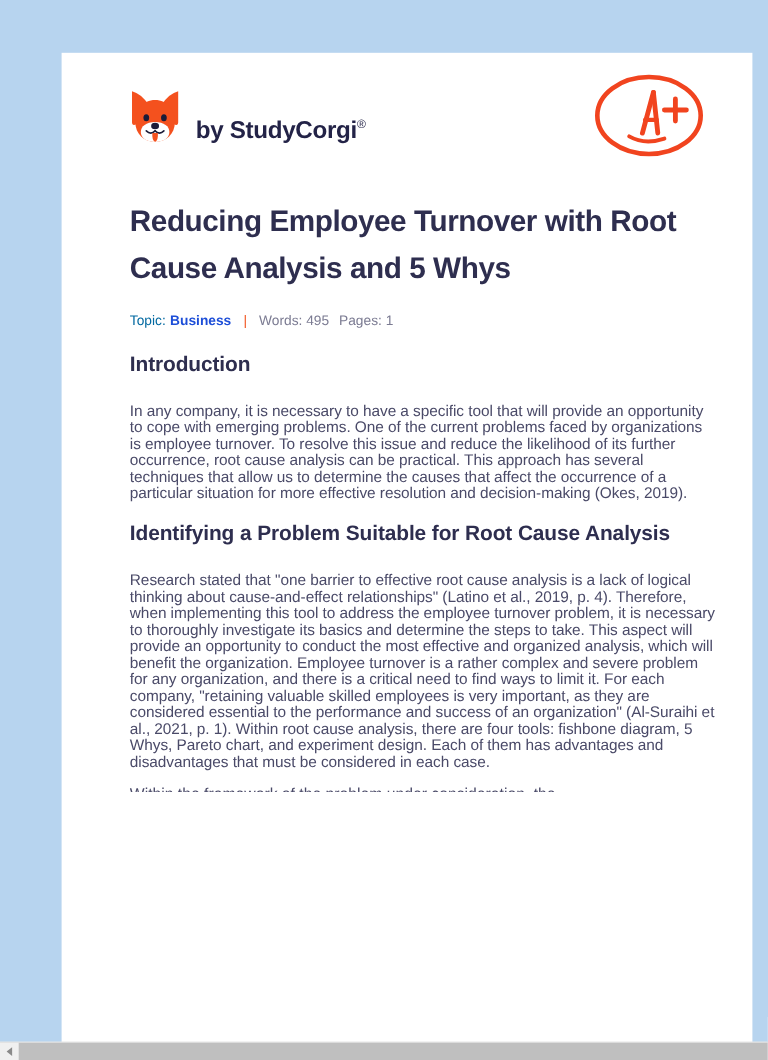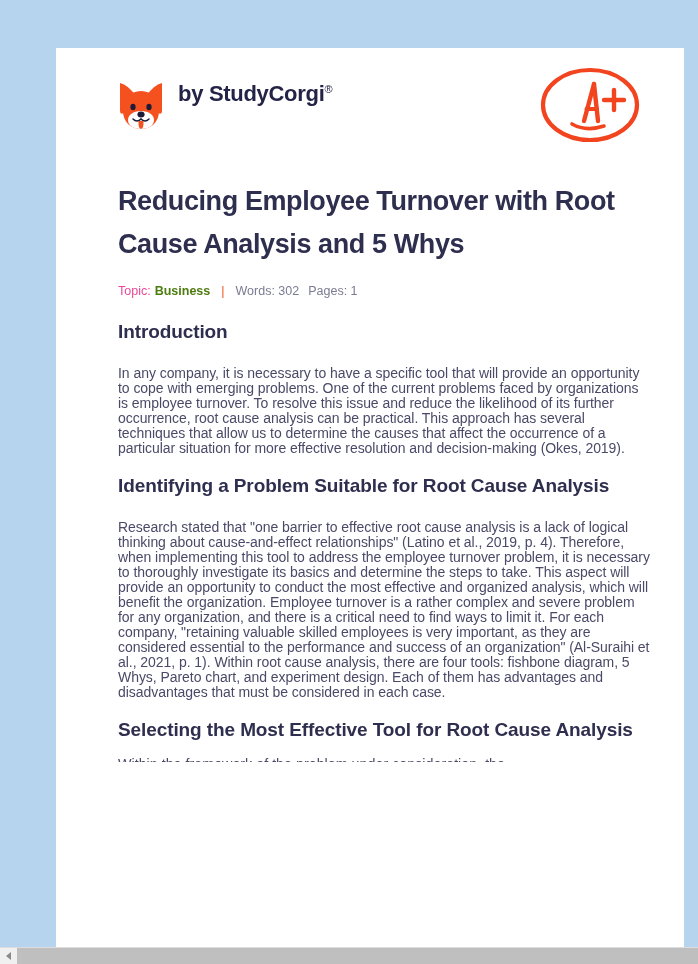--- a/index.html
+++ b/index.html
@@ -31,21 +31,21 @@
   .doc-header {
     display: flex;
     align-items: center;
     justify-content: space-between;
     padding: 12px 42px 0 62px;
     height: 104px;
   }
 
   .brand {
     display: flex;
-    align-items: flex-start;
+    align-items: flex-end;
     gap: 14px;
   }
 
   .corgi-logo {
     width: 46px;
     height: 50px;
     flex: 0 0 auto;
     display: block;
   }
 
@@ -87,23 +87,23 @@
   }
 
   .doc-meta {
     margin-top: 18px;
     font-size: 12.5px;
     color: #7b7b92;
     display: flex;
     align-items: baseline;
     white-space: nowrap;
   }
-  .doc-meta .meta-label { color: #ec4899; }
+  .doc-meta .meta-label { color: #0369a1; }
   .doc-meta .meta-strong {
-    color: #4d7c0f;
+    color: #1d4ed8;
     font-weight: bold;
     margin-left: 4px;
   }
   .doc-meta .meta-sep {
     color: #f1541f;
     margin: 0 11px;
   }
   .doc-meta .meta-words { color: #7b7b92; margin-right: 9px; }
   .doc-meta .meta-pages { color: #7b7b92; }
 
@@ -227,31 +227,30 @@
   </div>
 
   <div class="article">
 
     <h1 class="doc-title">Reducing Employee Turnover with Root Cause Analysis and 5 Whys</h1>
 
     <div class="doc-meta">
       <span class="meta-label">Topic:</span>
       <span class="meta-strong">Business</span>
       <span class="meta-sep">|</span>
-      <span class="meta-words">Words: 302</span>
+      <span class="meta-words">Words: 495</span>
       <span class="meta-pages">Pages: 1</span>
     </div>
 
     <h2 class="section-heading">Introduction</h2>
     <p class="body-text after-heading">In any company, it is necessary to have a specific tool that will provide an opportunity to cope with emerging problems. One of the current problems faced by organizations is employee turnover. To resolve this issue and reduce the likelihood of its further occurrence, root cause analysis can be practical. This approach has several techniques that allow us to determine the causes that affect the occurrence of a particular situation for more effective resolution and decision-making (Okes, 2019).</p>
 
     <h2 class="section-heading tight">Identifying a Problem Suitable for Root Cause Analysis</h2>
     <p class="body-text after-heading">Research stated that "one barrier to effective root cause analysis is a lack of logical thinking about cause-and-effect relationships" (Latino et al., 2019, p. 4). Therefore, when implementing this tool to address the employee turnover problem, it is necessary to thoroughly investigate its basics and determine the steps to take. This aspect will provide an opportunity to conduct the most effective and organized analysis, which will benefit the organization. Employee turnover is a rather complex and severe problem for any organization, and there is a critical need to find ways to limit it. For each company, "retaining valuable skilled employees is very important, as they are considered essential to the performance and success of an organization" (Al-Suraihi et al., 2021, p. 1). Within root cause analysis, there are four tools: fishbone diagram, 5 Whys, Pareto chart, and experiment design. Each of them has advantages and disadvantages that must be considered in each case.</p>
 
-    <h2 class="section-heading tight">Selecting the Most Effective Tool for Root Cause Analysis</h2>
     <div class="clipped-line">Within the framework of the problem under consideration, the</div>
 
   </div>
 </div>
 
 <div class="hscrollbar">
   <div class="hscroll-arrow">
     <span class="tri"></span>
   </div>
   <div class="hscroll-track">

